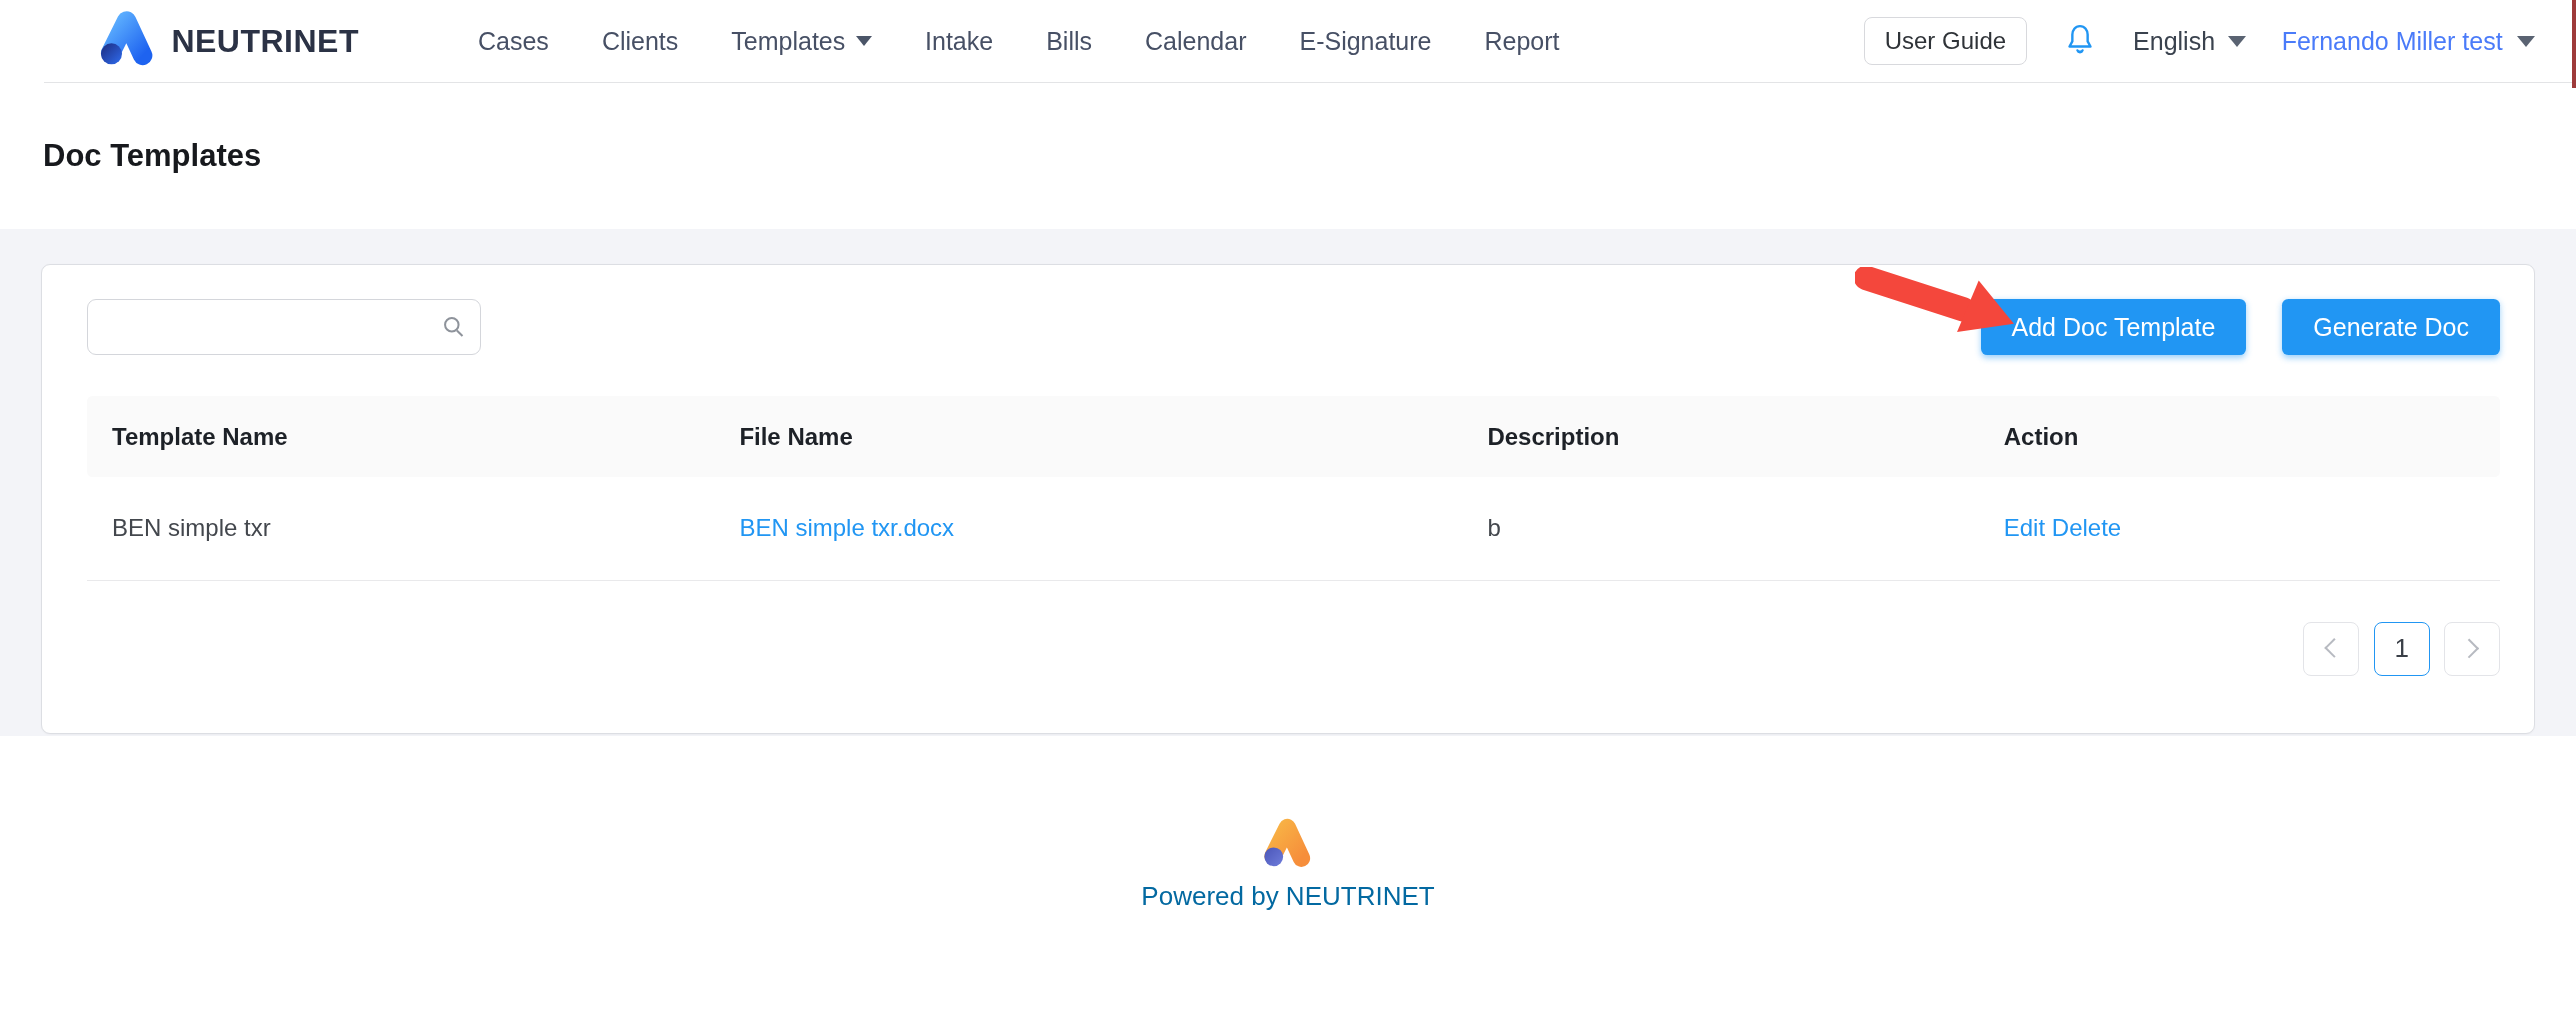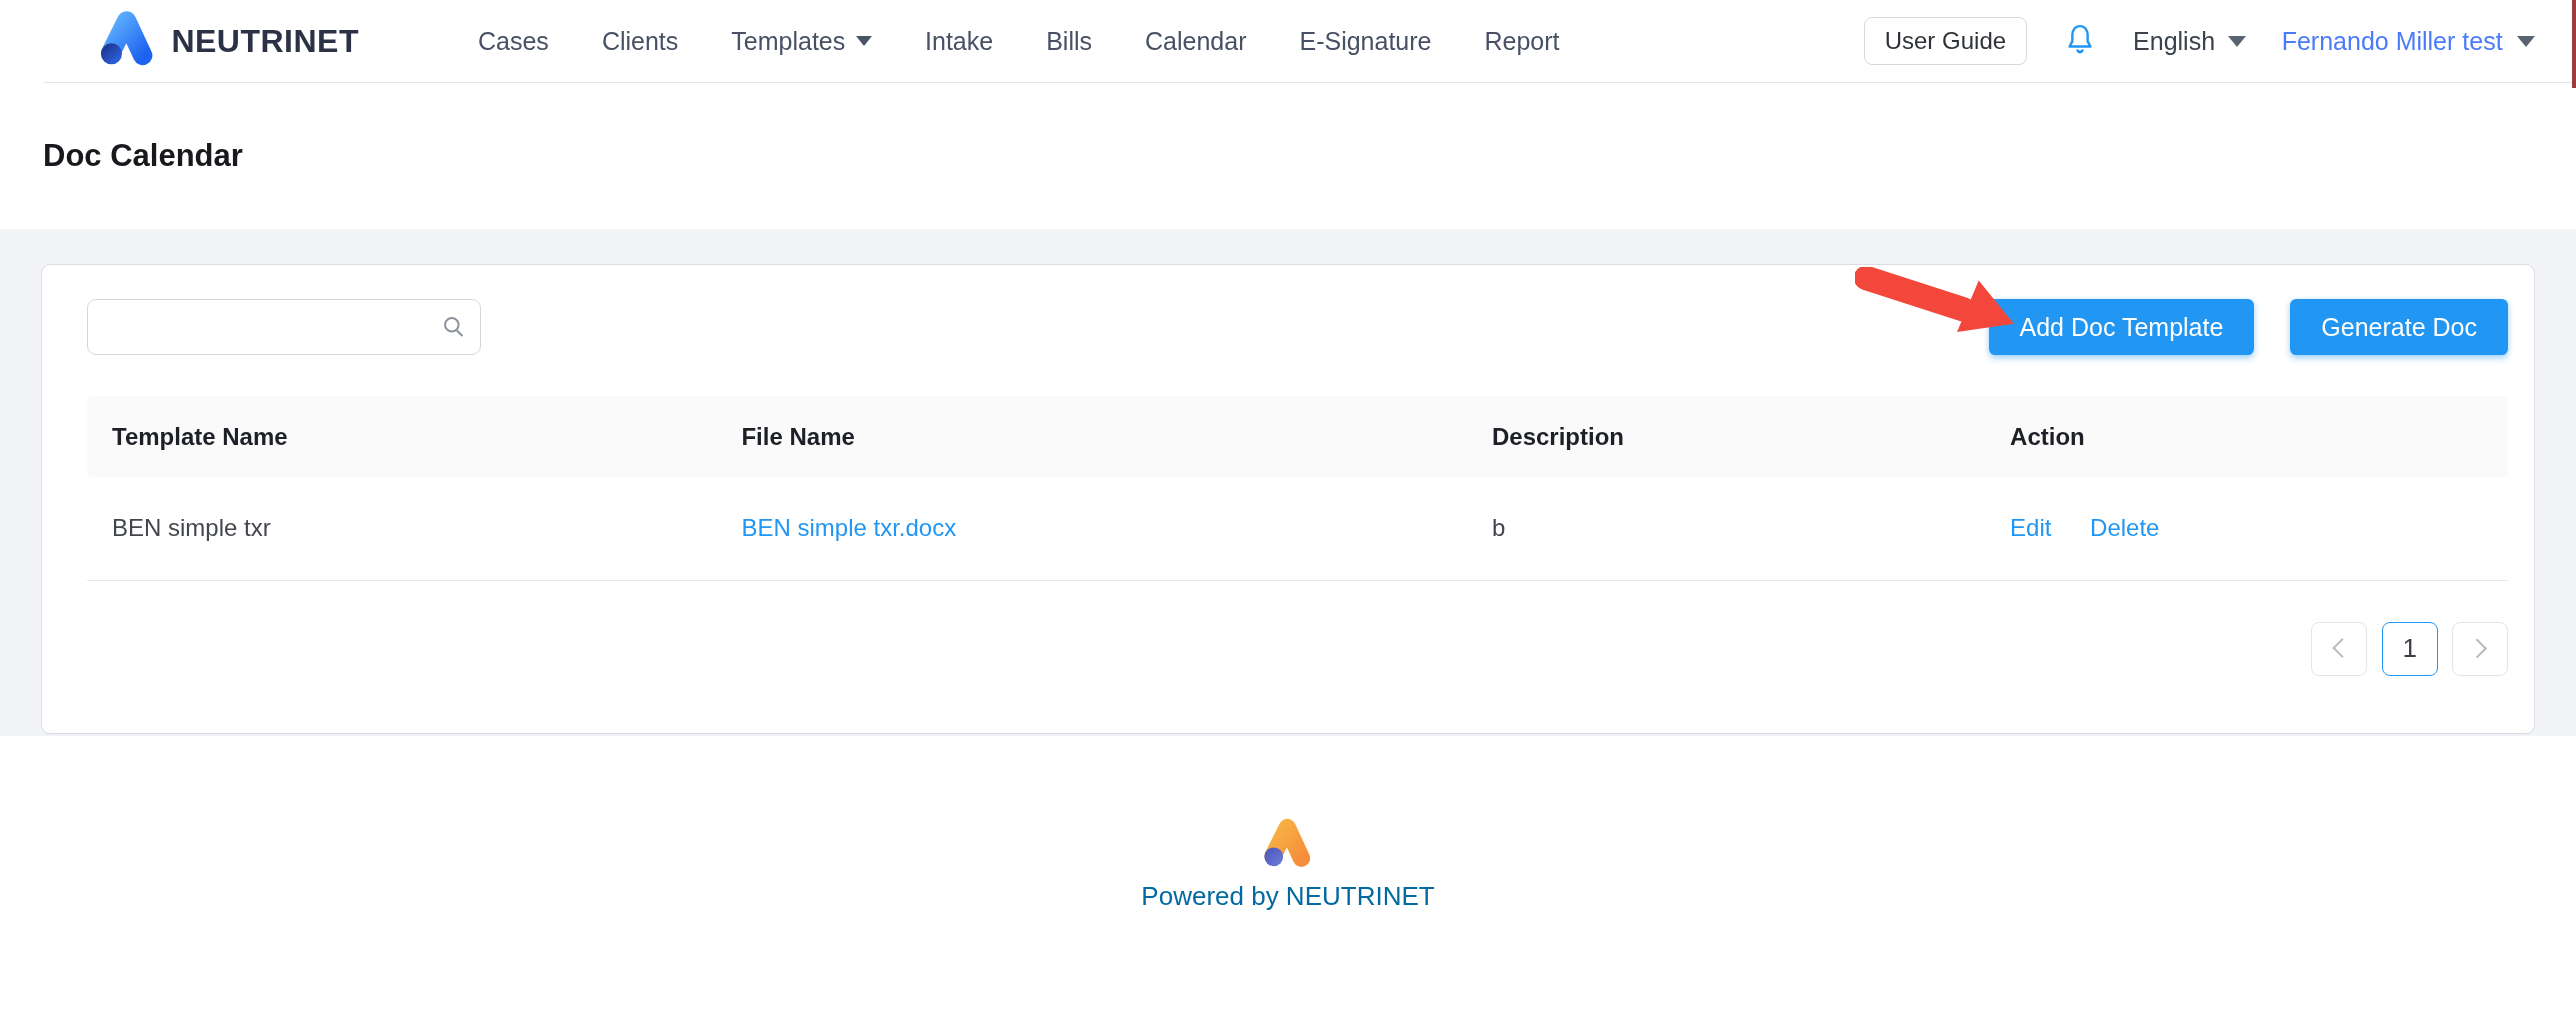--- a/index.html
+++ b/index.html
@@ -24,21 +24,21 @@
   .user { display:flex; align-items:center; gap:14.4px; font-size:25px; color:#4a7bf9; cursor:pointer; }
   .edge-strip { position:absolute; right:0; top:0; width:3.6px; height:88px; background:#9e3a3a; }
 
   
   .page-header { height:146px; background:#fff; display:flex; align-items:center; padding-left:43px; }
   .page-title { font-size:31px; font-weight:600; color:#17191d; }
 
   
   .gray-section { background:#f3f4f8; height:507px; padding:35px 41px 0 41px; }
   .card { position:relative; background:#fff; border:0.9px solid #dcdee3; border-radius:9px;
-    height:470px; padding:34px 26px 0 45px; box-shadow:0 0.9px 1.8px rgba(0,0,0,.03); }
+    height:470px; padding:34px 34px 0 45px; box-shadow:0 0.9px 1.8px rgba(0,0,0,.03); }
 
   .toolbar { display:flex; align-items:flex-start; }
   .search-wrap { position:relative; width:394px; height:56px; }
   .search-input { width:100%; height:100%; border:1.8px solid #d4d6db; border-radius:9px;
     padding:0 56px 0 18px; font-size:23.4px; color:#333; outline:none; background:#fff;
     font-family:"Liberation Sans", sans-serif; }
   .search-icon { position:absolute; right:14.4px; top:13.5px; }
   .toolbar-spacer { flex:1; }
   .btn-primary { height:56px; padding:0 31px; background:#2196f3; color:#fff; border:none;
     border-radius:6.3px; font-size:25px; font-family:"Liberation Sans", sans-serif;
@@ -48,21 +48,21 @@
   
   table.doc-table { width:100%; margin-top:41px; border-collapse:collapse; }
   .doc-table thead th { background:#fafafa; height:81px; text-align:left; font-size:24px;
     font-weight:600; color:#1d2127; padding-left:25px; }
   .doc-table thead th:first-child { border-radius:5.4px 0 0 5.4px; }
   .doc-table thead th:last-child { border-radius:0 5.4px 5.4px 0; }
   .doc-table tbody td { height:103px; font-size:24px; color:#43474d;
     border-bottom:0.9px solid #e9e9eb; padding-left:25px; }
   .col1{width:26%;} .col2{width:31%;} .col3{width:21.4%;} .col4{width:21.6%;}
   .link { color:#2196f3; cursor:pointer; text-decoration:none; }
-  .action-link { margin-right:32px; }
+  .action-link { }
 
   
   .pagination { display:flex; justify-content:flex-end; gap:14.4px; margin-top:41px; }
   .page-btn { width:56px; height:54px; background:#fff; border:1.8px solid #e3e4e8;
     border-radius:8px; display:flex; align-items:center; justify-content:center; cursor:pointer; }
   .page-btn.active { border-color:#2196f3; font-size:26px; color:#3a3f47; }
   .chev { width:14.4px; height:14.4px; border-left:2.7px solid #b7bac1; border-bottom:2.7px solid #b7bac1; }
   .chev.left { transform:rotate(45deg); margin-left:5.4px; }
   .chev.right { transform:rotate(-135deg); margin-right:5.4px; }
 
@@ -136,21 +136,21 @@
     </div>
     <div class="user">
       <span>Fernando Miller test</span>
       <span class="caret-down"></span>
     </div>
   </div>
   <div class="edge-strip"></div>
 </div>
 
 <div class="page-header">
-  <div class="page-title">Doc Calendar</div>
+  <div class="page-title">Doc Templates</div>
 </div>
 
 <div class="gray-section">
   <div class="card">
 
     <div class="toolbar">
       <div class="search-wrap">
         <input class="search-input" type="text" value="" style="">
         <span class="search-icon">
           <svg width="27" height="27" viewBox="0 0 24 24" fill="none" stroke="#8e939b" stroke-width="1.8">

